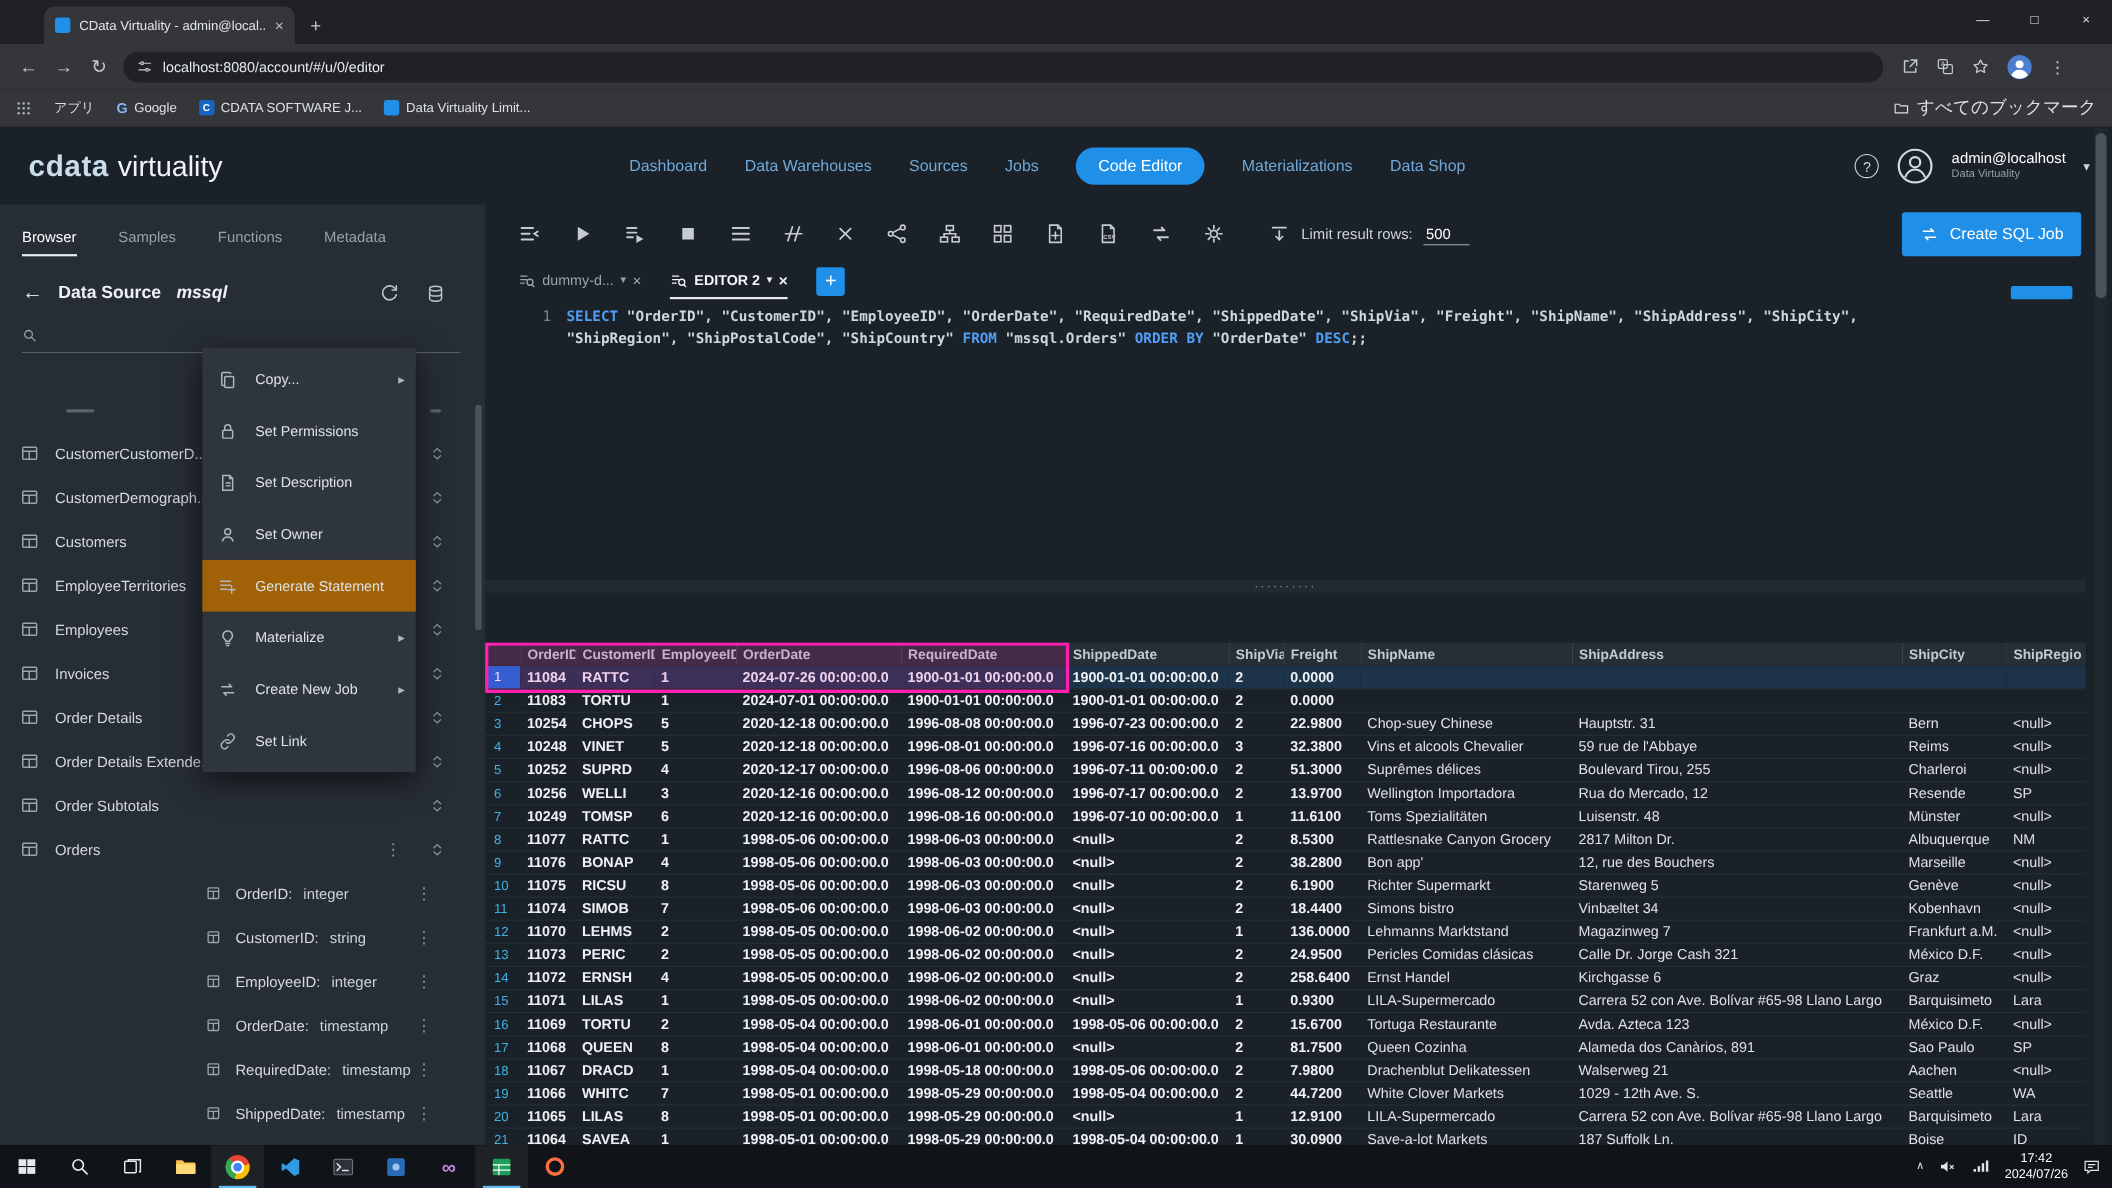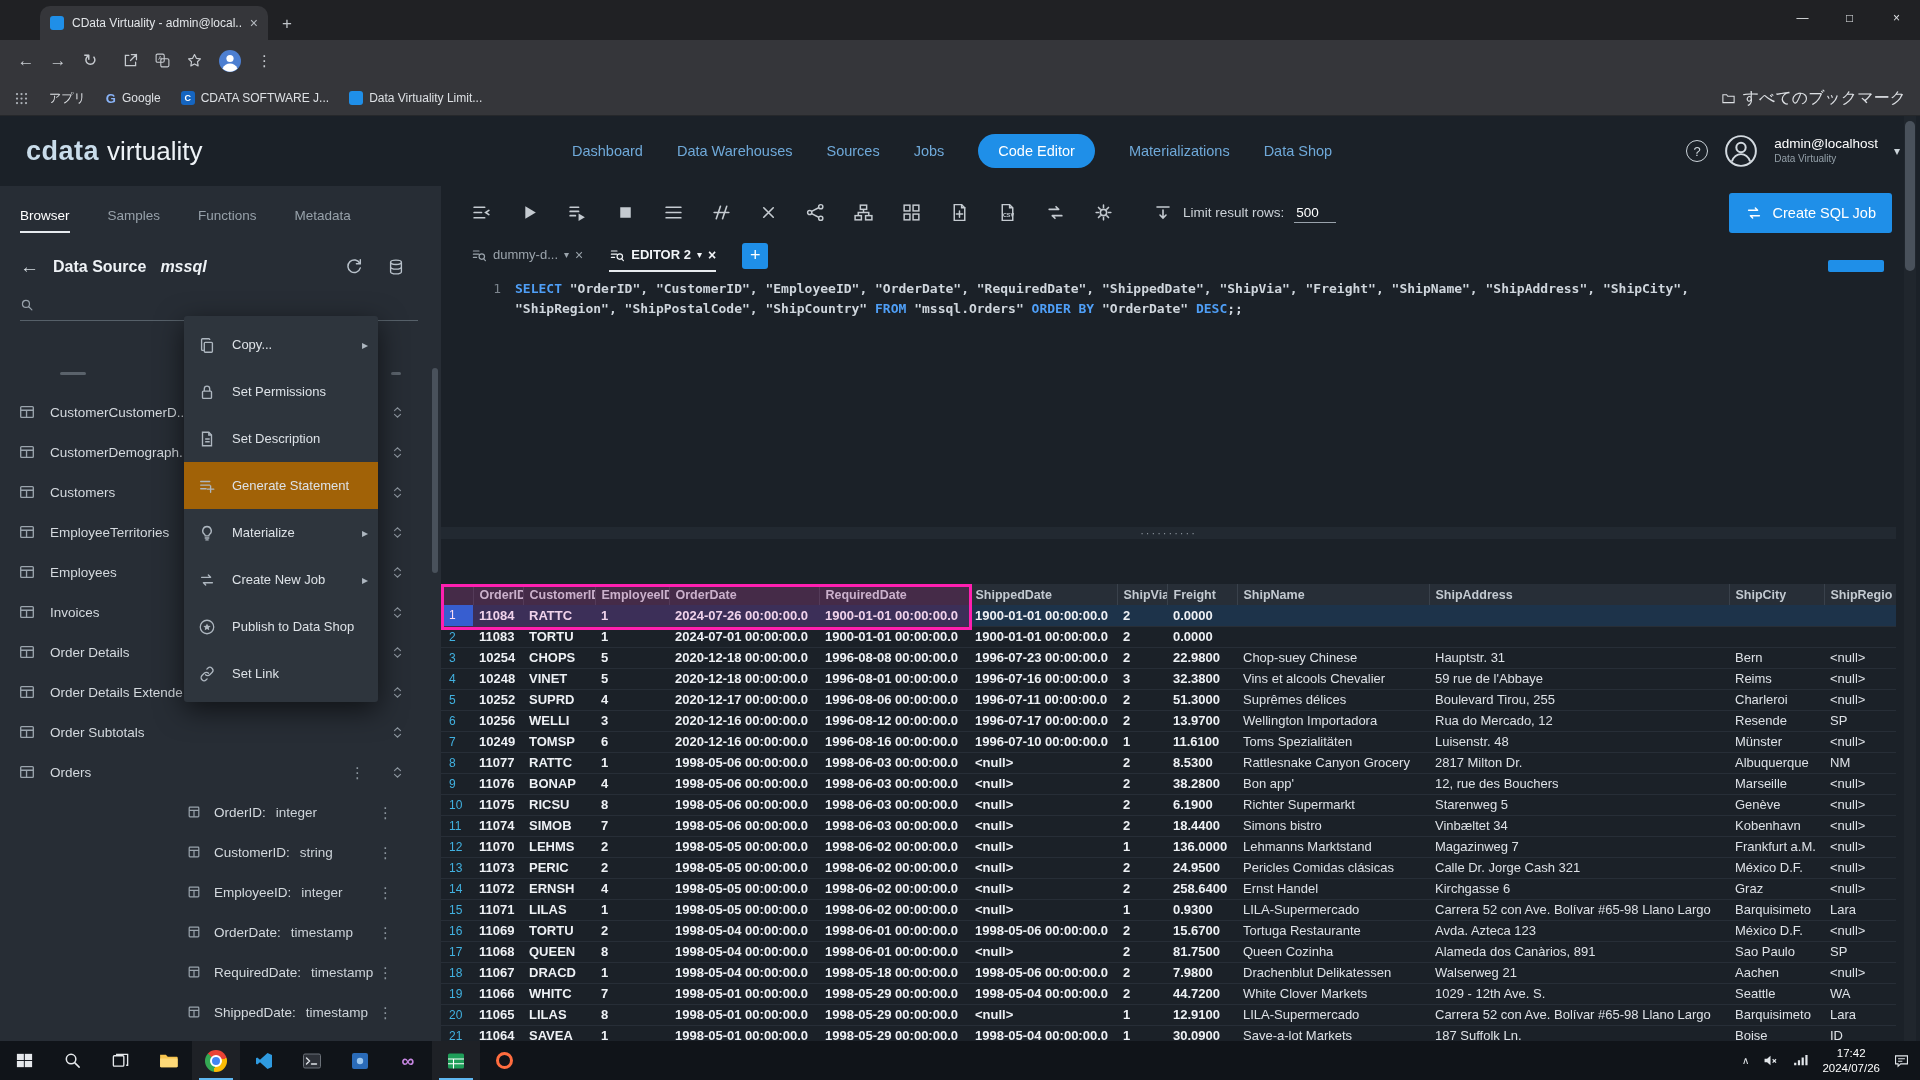--- a/index.html
+++ b/index.html
@@ -147,20 +147,28 @@
     <span>—</span>
     <span>□</span>
     <span>×</span>
   </div>
 </div>
 
 <div class="c-nav">
   <span class="navic">←</span>
   <span class="navic">→</span>
   <span class="navic">↻</span>
+  <div class="omnibox">
+    <svg viewBox="0 0 20 20" width="15" height="15" fill="none" stroke="#c6cacf" stroke-width="1.5" stroke-linecap="round">
+        <circle cx="7" cy="6" r="1.7"></circle>
+        <circle cx="13" cy="14" r="1.7"></circle>
+        <path d="M3 6h2.3M8.7 6H17M3 14h8.3M14.7 14H17"></path>
+      </svg>
+    <span class="omni-url">localhost:8080/account/#/u/0/editor</span>
+  </div>
   <div class="c-nav-right">
     <svg viewBox="0 0 20 20" width="17" height="17" fill="none" stroke="currentColor" stroke-width="1.5" stroke-linecap="round">
         <path d="M8 4H4v12h12v-4"></path>
         <path d="M11 3h6v6M17 3l-7 7"></path>
       </svg>
     <svg viewBox="0 0 20 20" width="17" height="17" fill="none" stroke="currentColor" stroke-width="1.3">
         <rect x="2.5" y="2.5" width="9.5" height="9.5" rx="1.5"></rect>
         <rect x="8" y="8" width="9.5" height="9.5" rx="1.5"></rect>
         <text x="5" y="9.6" font-size="7" fill="currentColor" stroke="none" font-family="Liberation Sans">A</text>
       </svg>
@@ -470,47 +478,47 @@
         </svg>
       <span>Set Permissions</span>
     </div>
     <div class="ctx-item">
       <svg viewBox="0 0 20 20" width="18" height="18" fill="none" stroke="currentColor" stroke-width="1.5">
           <path d="M5 2.5h7l3 3v12H5z"></path>
           <path d="M12 2.5v3h3M8 10h5M8 13h5"></path>
         </svg>
       <span>Set Description</span>
     </div>
+    <div class="ctx-item">
+      <svg viewBox="0 0 20 20" width="18" height="18" fill="none" stroke="currentColor" stroke-width="1.5">
+          <circle cx="10" cy="7" r="3"></circle>
+          <path d="M4.5 17c.8-3 2.9-4.5 5.5-4.5s4.7 1.5 5.5 4.5"></path>
+        </svg>
+      <span>Set Owner</span>
+    </div>
     <div class="ctx-item hl">
       <svg viewBox="0 0 20 20" width="18" height="18" fill="none" stroke="currentColor" stroke-width="1.5" stroke-linecap="round">
           <path d="M3 5h10M3 9h10M3 13h6M14 10v7M10.5 13.5h7"></path>
         </svg>
       <span>Generate Statement</span>
     </div>
     <div class="ctx-item">
       <svg viewBox="0 0 20 20" width="18" height="18" fill="none" stroke="currentColor" stroke-width="1.5" stroke-linecap="round">
           <path d="M10 2.8a4.8 4.8 0 0 1 2.9 8.6c-.7.6-.9 1-.9 1.8H8c0-.8-.2-1.2-.9-1.8A4.8 4.8 0 0 1 10 2.8z"></path>
           <path d="M8 15.5h4M8.8 17.7h2.4"></path>
         </svg>
       <span>Materialize</span>
         <span class="ctx-sub">▸</span>
     </div>
     <div class="ctx-item">
       <svg viewBox="0 0 20 20" width="18" height="18" fill="none" stroke="currentColor" stroke-width="1.5" stroke-linecap="round">
           <path d="M4 7h10M14 7l-2.5-2.5M16 13H6M6 13l2.5 2.5"></path>
         </svg>
       <span>Create New Job</span>
         <span class="ctx-sub">▸</span>
-    </div>
-    <div class="ctx-item">
-      <svg viewBox="0 0 20 20" width="18" height="18" fill="none" stroke="currentColor" stroke-width="1.4">
-          <circle cx="10" cy="10" r="7.5"></circle>
-          <path d="M10 6l1.2 2.5 2.8.4-2 2 .5 2.7-2.5-1.3-2.5 1.3.5-2.7-2-2 2.8-.4z" fill="currentColor" stroke="none"></path>
-        </svg>
-      <span>Publish to Data Shop</span>
     </div>
     <div class="ctx-item">
       <svg viewBox="0 0 24 24" width="18" height="18" fill="none" stroke="currentColor" stroke-width="1.7" stroke-linecap="round">
           <path d="M10 13a4 4 0 0 0 5.7 0l3-3a4 4 0 0 0-5.7-5.7l-1.2 1.2"></path>
           <path d="M14 11a4 4 0 0 0-5.7 0l-3 3a4 4 0 0 0 5.7 5.7l1.2-1.2"></path>
         </svg>
       <span>Set Link</span>
     </div>
   </div>
 

